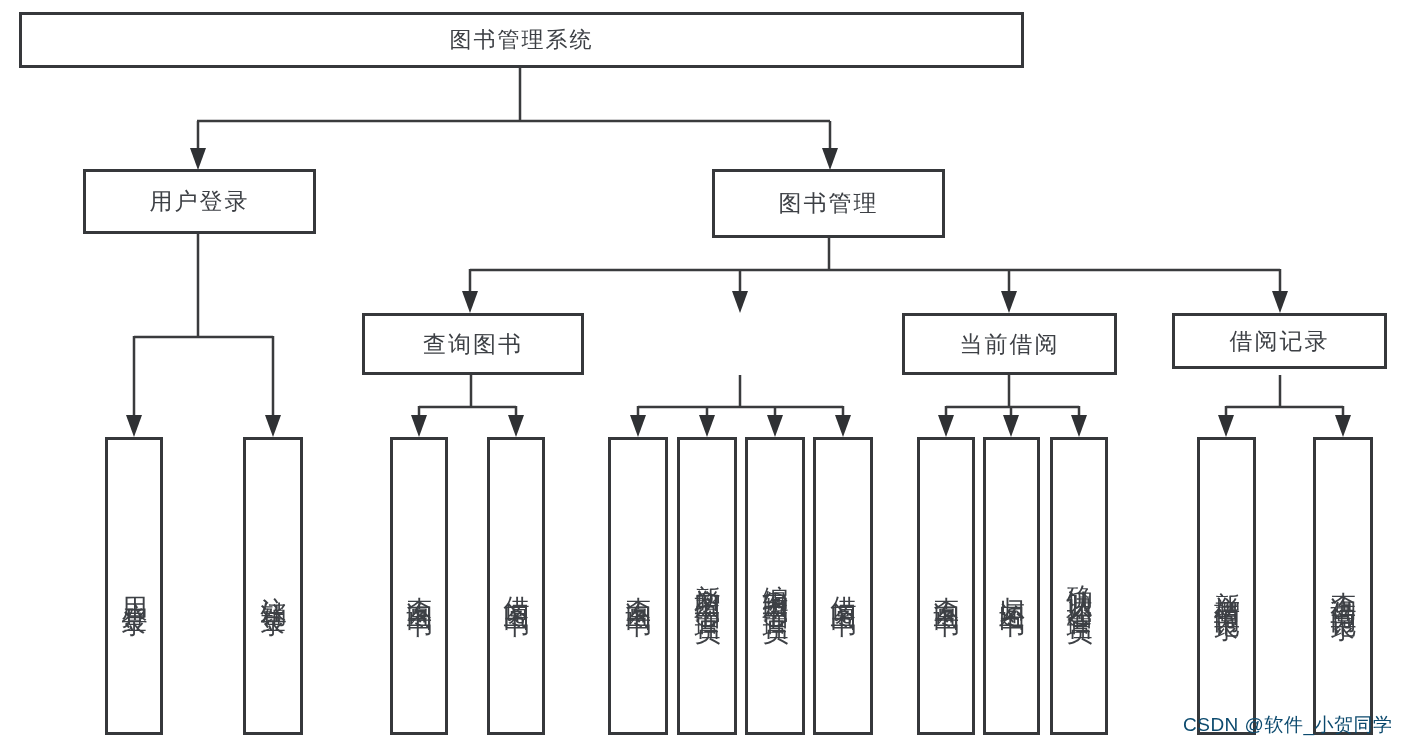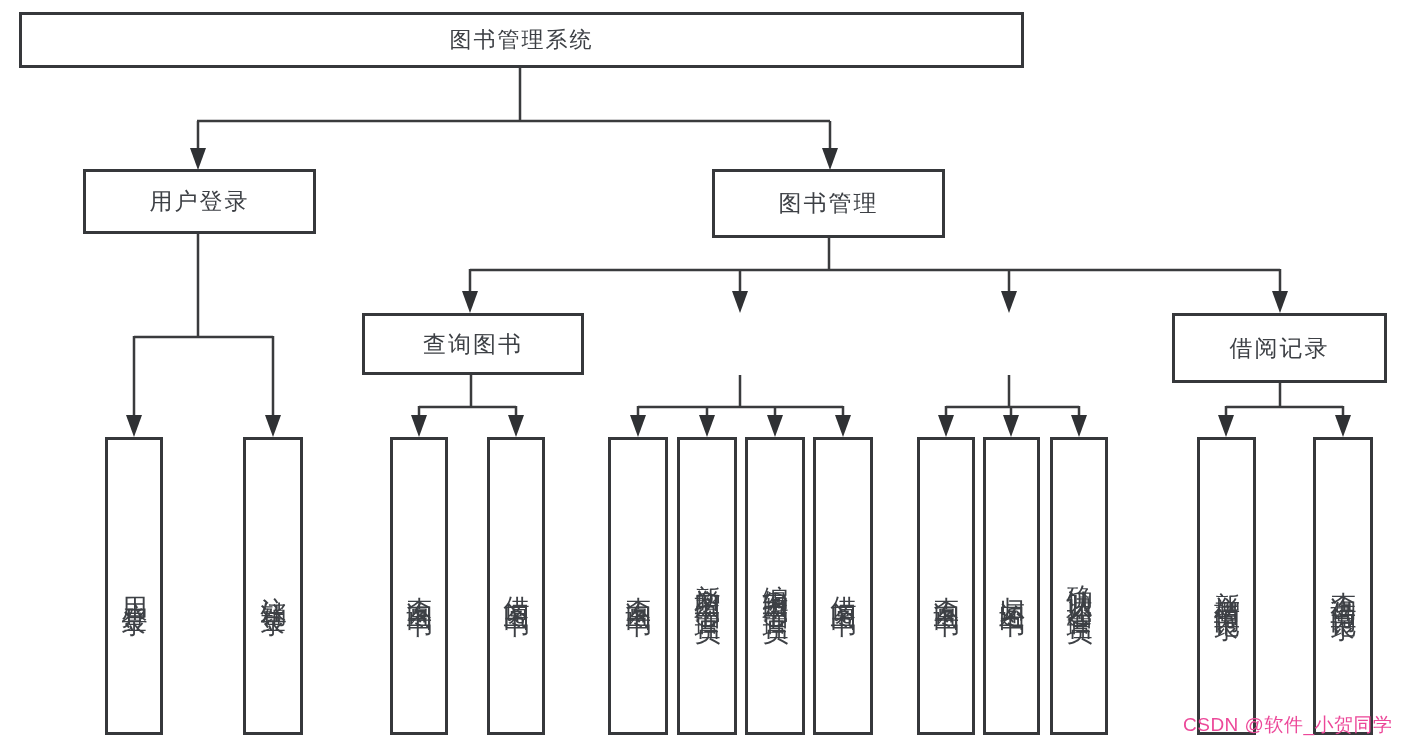--- a/index.html
+++ b/index.html
@@ -42,41 +42,41 @@
     line-height: 1.15;
     white-space: nowrap;
   }
   
   #b-root { left: 19px;   top: 12px;  width: 1005px; height: 56px; }
   #b-login{ left: 83px;   top: 169px; width: 233px;  height: 65px; }
   #b-mgmt { left: 712px;  top: 169px; width: 233px;  height: 69px; }
   #b-nb   { left: 362px;  top: 313px; width: 222px;  height: 62px; }
   #b-bb   { left: 633px;  top: 313px; width: 214px;  height: 62px; }
   #b-cb   { left: 902px;  top: 313px; width: 215px;  height: 62px; }
-  #b-br   { left: 1172px; top: 313px; width: 215px;  height: 70px; }
+  #b-br   { left: 1172px; top: 313px; width: 215px;  height: 56px; }
   #l-a1 { left: 105px;  top: 437px; width: 58px; height: 298px; }
   #l-a2 { left: 243px;  top: 437px; width: 60px; height: 298px; }
   #l-b1 { left: 390px;  top: 437px; width: 58px; height: 298px; }
   #l-b2 { left: 487px;  top: 437px; width: 58px; height: 298px; }
   #l-c1 { left: 608px;  top: 437px; width: 60px; height: 298px; }
   #l-c2 { left: 677px;  top: 437px; width: 60px; height: 298px; }
   #l-c3 { left: 745px;  top: 437px; width: 60px; height: 298px; }
   #l-c4 { left: 813px;  top: 437px; width: 60px; height: 298px; }
   #l-d1 { left: 917px;  top: 437px; width: 58px; height: 298px; }
   #l-d2 { left: 983px;  top: 437px; width: 57px; height: 298px; }
   #l-d3 { left: 1050px; top: 437px; width: 58px; height: 298px; }
   #l-e1 { left: 1197px; top: 437px; width: 59px; height: 298px; }
   #l-e2 { left: 1313px; top: 437px; width: 60px; height: 298px; }
   .watermark {
     position: absolute;
     left: 1183px;
     top: 712px;
     font-size: 19px;
     letter-spacing: 0.5px;
-    color: #ec4899;
+    color: #0c4a6e;
     z-index: 5;
     white-space: nowrap;
   }
 </style>
 </head>
 <body>
 
 <div id="canvas">
 
   <svg id="connectors" width="1405" height="747" viewBox="0 0 1405 747">
@@ -119,20 +119,23 @@
   <div id="b-login" class="box hbox">
     <span>用户登录</span>
   </div>
   <div id="b-mgmt" class="box hbox">
     <span>图书管理</span>
   </div>
 
   <div id="b-nb" class="box hbox">
     <span>查询图书</span>
   </div>
+  <div id="b-cb" class="box hbox">
+    <span>当前借阅</span>
+  </div>
   <div id="b-br" class="box hbox">
     <span>借阅记录</span>
   </div>
 
   <div id="l-a1" class="box vbox">
     <span class="vlabel">用户登录</span>
   </div>
   <div id="l-a2" class="box vbox">
     <span class="vlabel">注销登录</span>
   </div>

